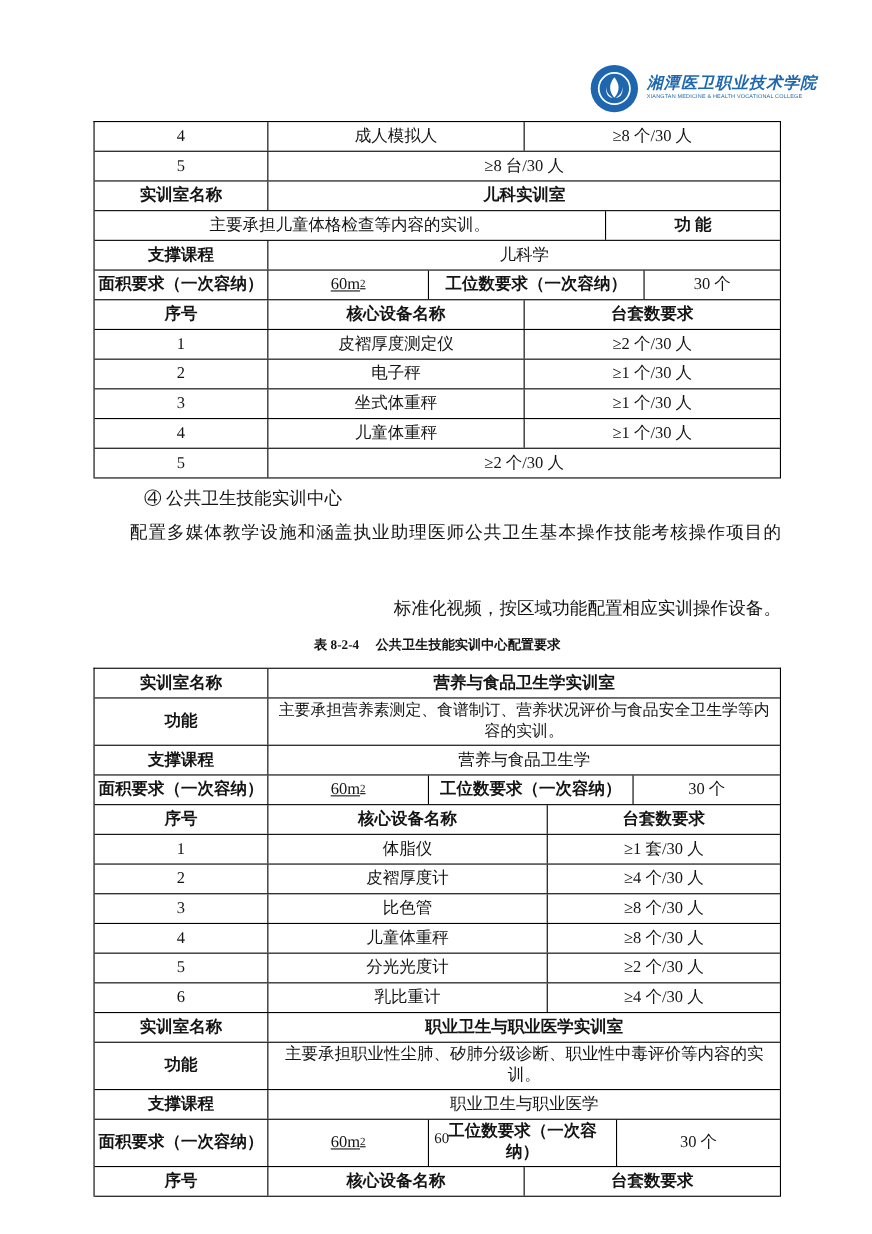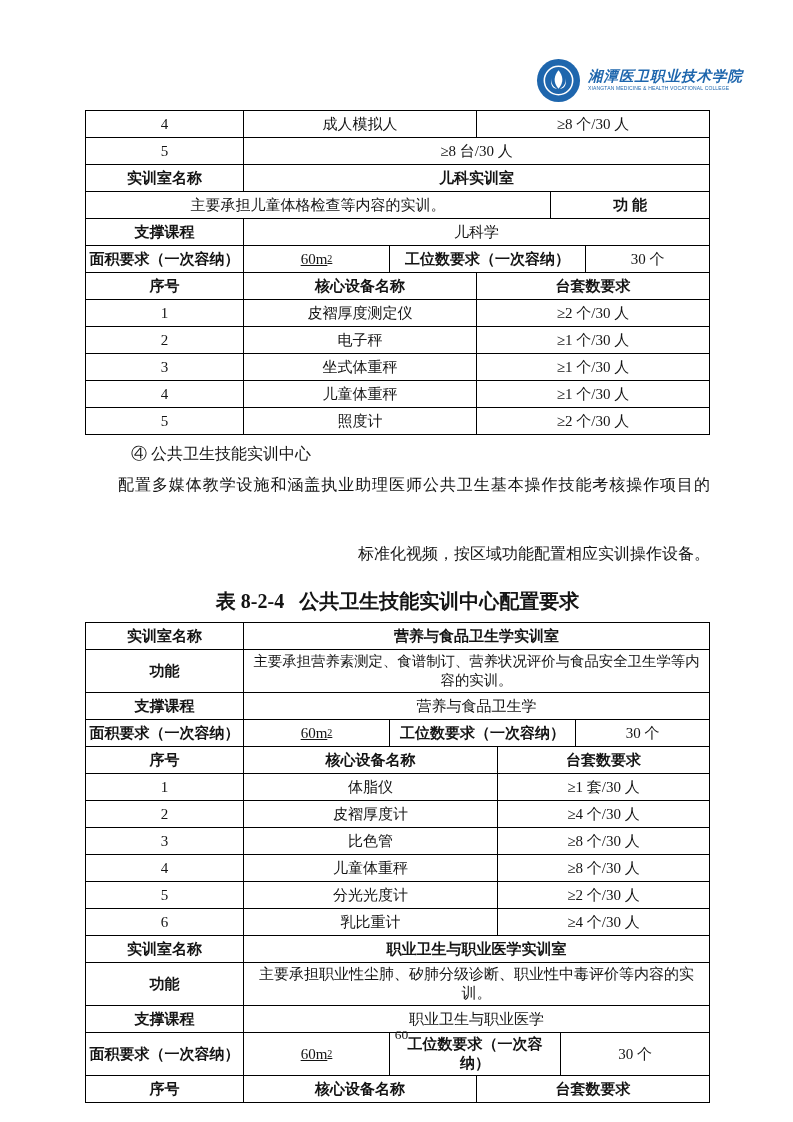--- a/index.html
+++ b/index.html
@@ -34,23 +34,23 @@
   .w-fx {flex:1 1 auto;}
   .w-a2 {width:146px; flex:0 0 auto;text-decoration:underline;}
   .w-a3a{width:196px; flex:0 0 auto;}
   .w-a3b{width:186px; flex:0 0 auto;}
   .w-a3c{width:171px; flex:0 0 auto;}
   .fz-sm{font-size:14.4px;}
   sup{font-size:10px; line-height:0;}
   
   .sec-head{margin-top:6px; padding-left:46px; font-size:16px; line-height:26px;}
   .para{font-size:16px; line-height:30px; margin-top:3px;}
-  .para-l1{padding-left:33px; text-align:justify; text-align-last:justify;}
+  .para-l1{padding-left:33px; text-align:justify; text-align-last:justify;font-family:Liberation Mono, monospace;}
   .para-l2{text-align:right;margin-top:39px;}
-  .caption{margin-top:20px; text-align:center; font-weight:bold; font-size:20px; line-height:24px;}
+  .caption{margin-top:5px; text-align:center; font-weight:bold; font-size:12px; line-height:24px;}
   .caption .cap-title{margin-left:15px;}
   .tbl2{margin-top:9px;}
   .pageno{position:absolute; top:1027px; left:5px; width:793px; text-align:center; font-size:13.5px;}
 </style>
 </head>
 <body>
 
 <div class="page">
 
   <div class="logo">
@@ -126,21 +126,20 @@
         <div class="td w-nm">坐式体重秤</div>
         <div class="td w-fx">≥1 个/30 人</div>
       </div>
       <div class="tr">
         <div class="td w-lab">4</div>
         <div class="td w-nm">儿童体重秤</div>
         <div class="td w-fx">≥1 个/30 人</div>
       </div>
       <div class="tr">
         <div class="td w-lab">5</div>
-        <div class="td w-nm">照度计</div>
         <div class="td w-fx">≥2 个/30 人</div>
       </div>
     </div>
 
     <div class="sec-head">④ 公共卫生技能实训中心</div>
     <div class="para">
       <div class="para-l1">配置多媒体教学设施和涵盖执业助理医师公共卫生基本操作技能考核操作项目的</div>
       <div class="para-l2">标准化视频，按区域功能配置相应实训操作设备。</div>
     </div>
     <div class="caption">

